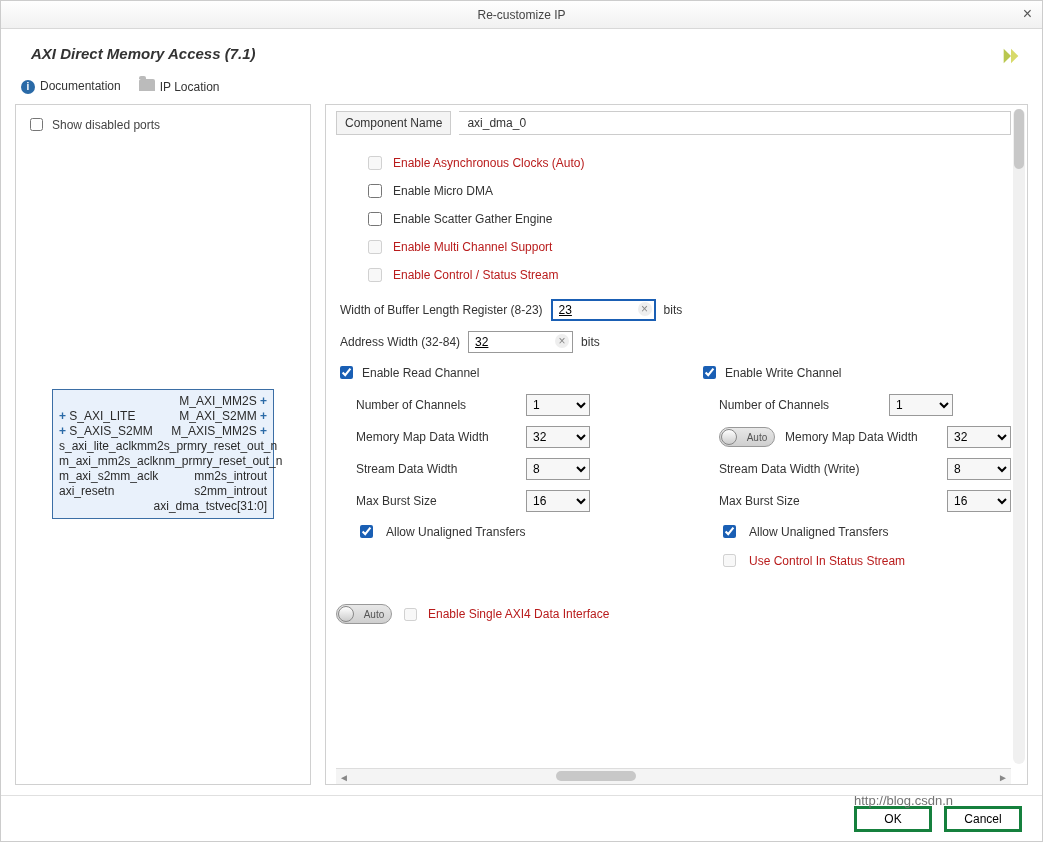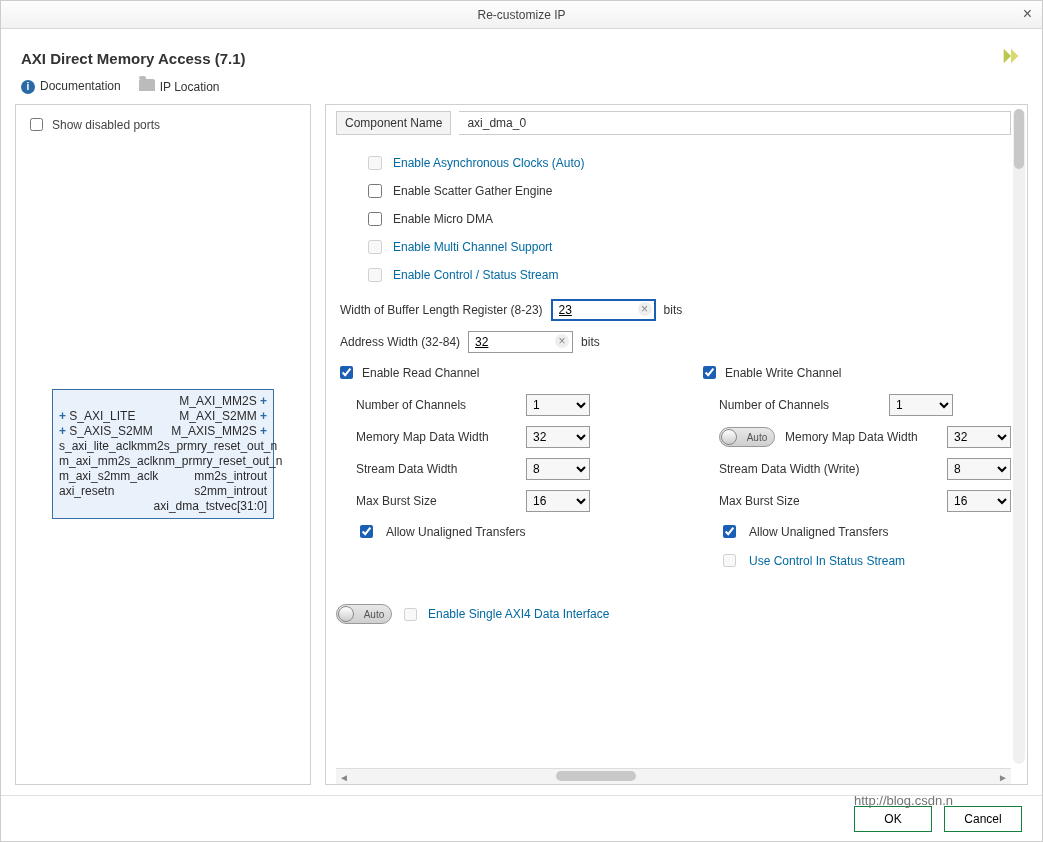--- a/index.html
+++ b/index.html
@@ -1,20 +1,20 @@
 <!DOCTYPE html>
 <html><head>
 <meta charset="utf-8">
 <style>
 * { box-sizing: border-box; font-family: Arial, Helvetica, sans-serif; font-size: 12px; }
 body { margin: 0; background: #fff; color: #333; }
 .dialog { width: 1043px; height: 842px; display: flex; flex-direction: column; border: 1px solid #ccc; }
 .titlebar { height: 28px; background: linear-gradient(#fefefe,#f1f1f1); border-bottom: 1px solid #d8d8d8; display: flex; align-items: center; justify-content: center; position: relative; font-size: 13px; color: #444; }
 .titlebar .close { position: absolute; right: 10px; top: 4px; font-size: 16px; color: #555; cursor: pointer; }
-.header { padding: 16px 20px 10px 20px; display: flex; align-items: flex-end; justify-content: space-between; }
+.header { padding: 16px 20px 10px 30px; display: flex; align-items: flex-start; justify-content: space-between; font-style: italic; }
 .header-title { font-size: 15px; font-weight: bold; }
 .logo { width: 22px; height: 22px; }
 .toolbar { padding: 2px 20px 10px 20px; display: flex; gap: 18px; align-items: center; color: #333; }
 .doc-icon { width: 14px; height: 14px; border-radius: 50%; background: #2a6aa7; color: #fff; display: inline-flex; align-items: center; justify-content: center; font-weight: bold; font-size: 10px; margin-right: 5px; }
 .folder-icon { width: 16px; height: 12px; background: #bbb; border-radius: 2px 2px 0 0; display: inline-block; margin-right: 5px; position: relative; }
 .folder-icon::before { content:""; position:absolute; top:-3px; left:0; width:7px; height:3px; background:#bbb; border-radius:2px 2px 0 0; }
 .content { flex: 1; display: flex; padding: 0 14px 10px 14px; gap: 14px; overflow: hidden; }
 .left-panel { width: 296px; border: 1px solid #d0d0d0; padding: 10px; display: flex; flex-direction: column; }
 .show-ports { display: flex; align-items: center; gap: 6px; color: #444; }
 .block-wrap { flex:1; display:flex; align-items:center; justify-content:center; }
@@ -24,21 +24,21 @@
 .block-row .r { color:#2a2a2a; }
 .plus { color:#2a6aa7; font-weight:bold; }
 .right-panel { flex:1; border: 1px solid #d0d0d0; padding: 0; display:flex; flex-direction:column; overflow:hidden; position:relative; }
 .right-scroll { flex:1; overflow:auto; padding: 6px 16px 10px 10px; }
 .row { display:flex; align-items:center; margin-bottom: 10px; gap: 8px; }
 .compname-label { border:1px solid #ccc; padding:4px 8px; background:#f4f4f4; }
 .compname-val { border:1px solid #ccc; border-left:none; padding:4px 8px; background:#fff; flex:1; min-width:200px; }
 .section { margin-left: 28px; margin-top: 18px; }
 .cb-row { display:flex; align-items:center; gap:8px; margin: 8px 0; }
 .cb-row input[type=checkbox] { width:14px; height:14px; }
-.disabled-txt { color: #0369a1; }
+.disabled-txt { color: #b91c1c; }
 .field-row { display:flex; align-items:center; gap:8px; margin: 10px 0; }
 .num-input { width: 105px; height: 22px; border:1px solid #999; padding: 2px 18px 2px 6px; position:relative; background:#fff;text-decoration:underline; }
 .num-input.focus { border: 2px solid #1a5fb4; }
 .clear-x { position:absolute; right:4px; top:3px; width:14px; height:14px; color:#888; font-size:12px; border-radius:50%; background:#eee; text-align:center; line-height:14px; cursor:pointer; }
 .num-wrap { position:relative; display:inline-block; }
 .unit { color:#333; }
 .group-hdr { display:flex; gap: 90px; margin-top:10px; }
 .group { flex:1; }
 .group-title { display:flex; align-items:center; gap:6px; margin-bottom:12px; }
 .group-body { padding-left: 20px; }
@@ -48,21 +48,21 @@
 .toggle { width:56px; height:20px; border-radius:10px; background:linear-gradient(#e8e8e8,#cfcfcf); border:1px solid #999; display:flex; align-items:center; padding:1px; gap:4px; font-size:10px; color:#555; cursor:pointer; }
 .toggle .knob { width:16px; height:16px; border-radius:50%; background:linear-gradient(#fff,#ccc); border:1px solid #888; }
 .toggle.on { flex-direction:row; }
 .toggle .txt { flex:1; text-align:center; font-size:10px; }
 .hscroll { height:16px; border-top:1px solid #ddd; background:#f4f4f4; position:relative; margin:0 16px 0 10px; }
 .hscroll .thumb { position:absolute; left:220px; top:2px; width:80px; height:10px; background:#c8c8c8; border-radius:5px; }
 .hscroll .arrow { position:absolute; top:3px; color:#888; font-size:10px; }
 .vscroll { position:absolute; right:2px; top:4px; bottom:20px; width:12px; background:#f0f0f0; border-radius:6px; }
 .vscroll .vthumb { position:absolute; top:0; left:1px; width:10px; height:60px; background:#c8c8c8; border-radius:5px; }
 .footer { height:46px; display:flex; align-items:center; justify-content:flex-end; padding:0 20px; gap:12px; border-top:1px solid #e0e0e0; }
-.btn { min-width:78px; height:26px; border:1px solid #15803d; background:#fff; cursor:pointer; }
+.btn { min-width:78px; height:26px; border:3px solid #15803d; background:#fff; cursor:pointer; }
 .watermark { position:absolute; right:90px; bottom:34px; color:#737373; font-size:13px; pointer-events:none; }
 input[type=checkbox].chk { accent-color:#1a5fb4; }
 </style>
 </head>
 <body>
 
 <div class="dialog">
 
   <div class="titlebar">
     <span>Re-customize IP</span>
@@ -138,25 +138,25 @@
           <span class="compname-val">axi_dma_0</span>
         </div>
 
         <div class="section">
           <div class="cb-row">
             <input type="checkbox" disabled="" style="">
             <span class="disabled-txt">Enable Asynchronous Clocks (Auto)</span>
           </div>
           <div class="cb-row">
             <input type="checkbox" class="chk" style="">
+            <span>Enable Micro DMA</span>
+          </div>
+          <div class="cb-row">
+            <input type="checkbox" class="chk" style="">
             <span>Enable Scatter Gather Engine</span>
-          </div>
-          <div class="cb-row">
-            <input type="checkbox" class="chk" style="">
-            <span>Enable Micro DMA</span>
           </div>
           <div class="cb-row">
             <input type="checkbox" disabled="" style="">
             <span class="disabled-txt">Enable Multi Channel Support</span>
           </div>
           <div class="cb-row">
             <input type="checkbox" disabled="" style="">
             <span class="disabled-txt">Enable Control / Status Stream</span>
           </div>
         </div>

